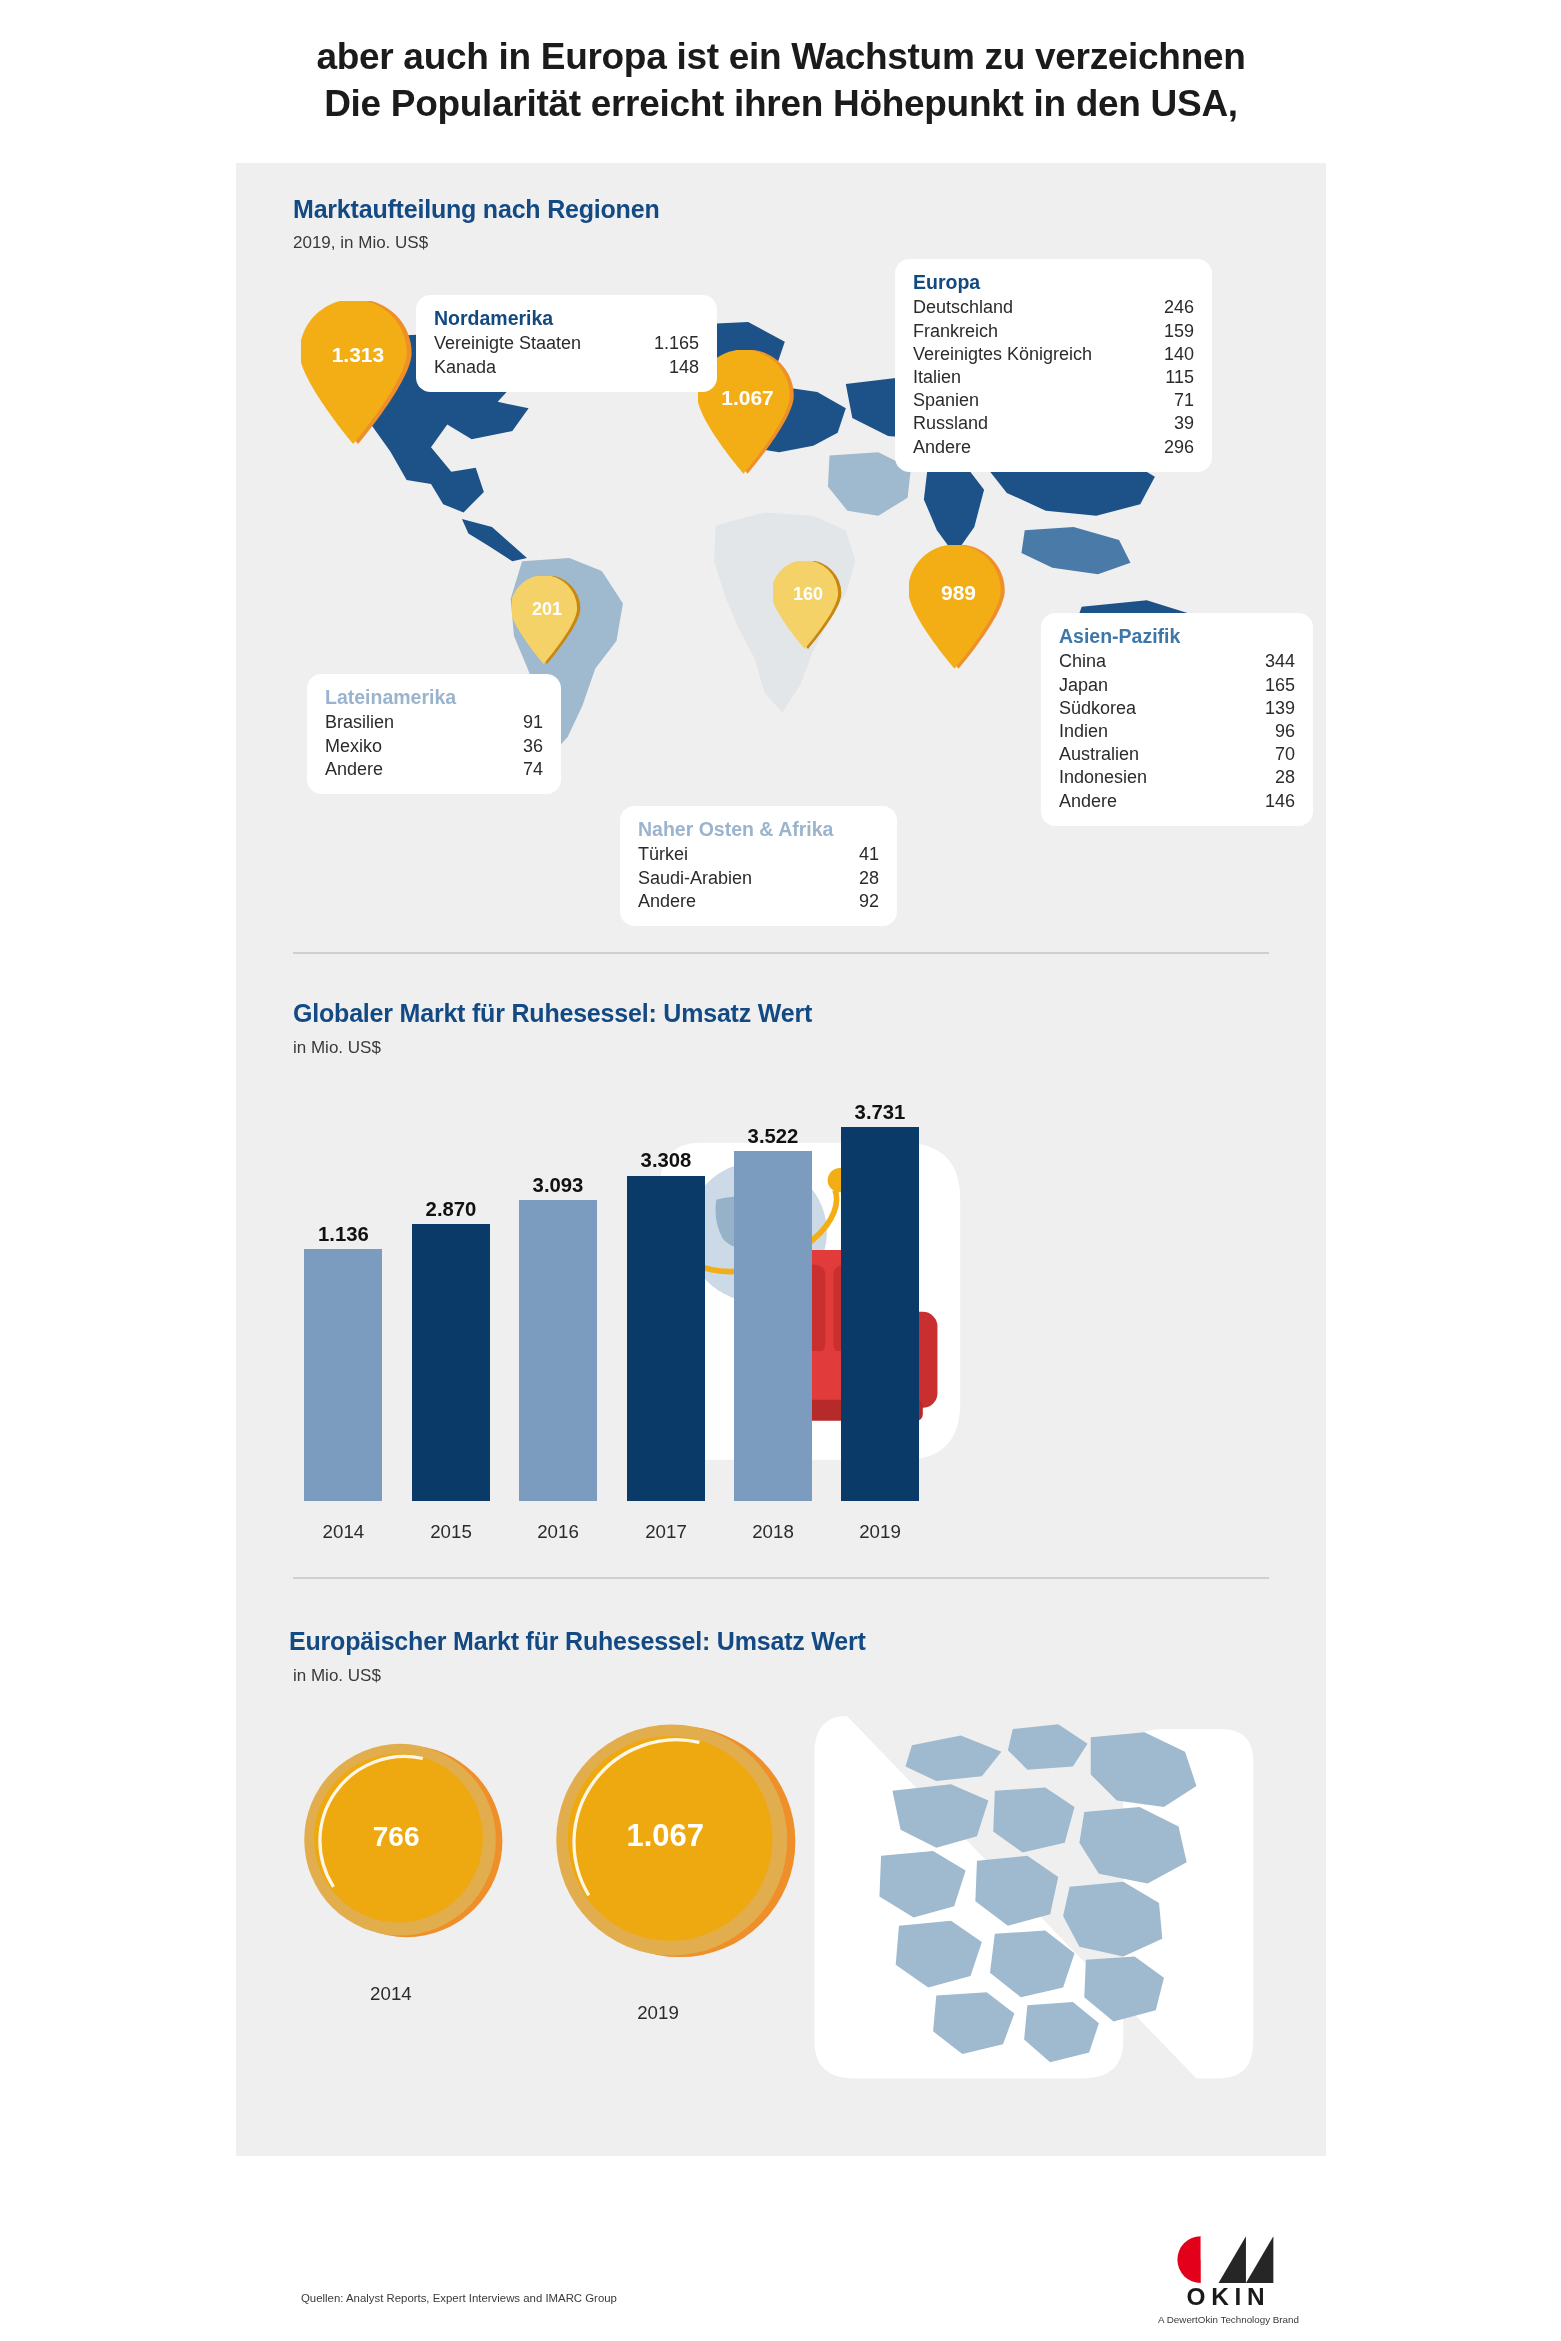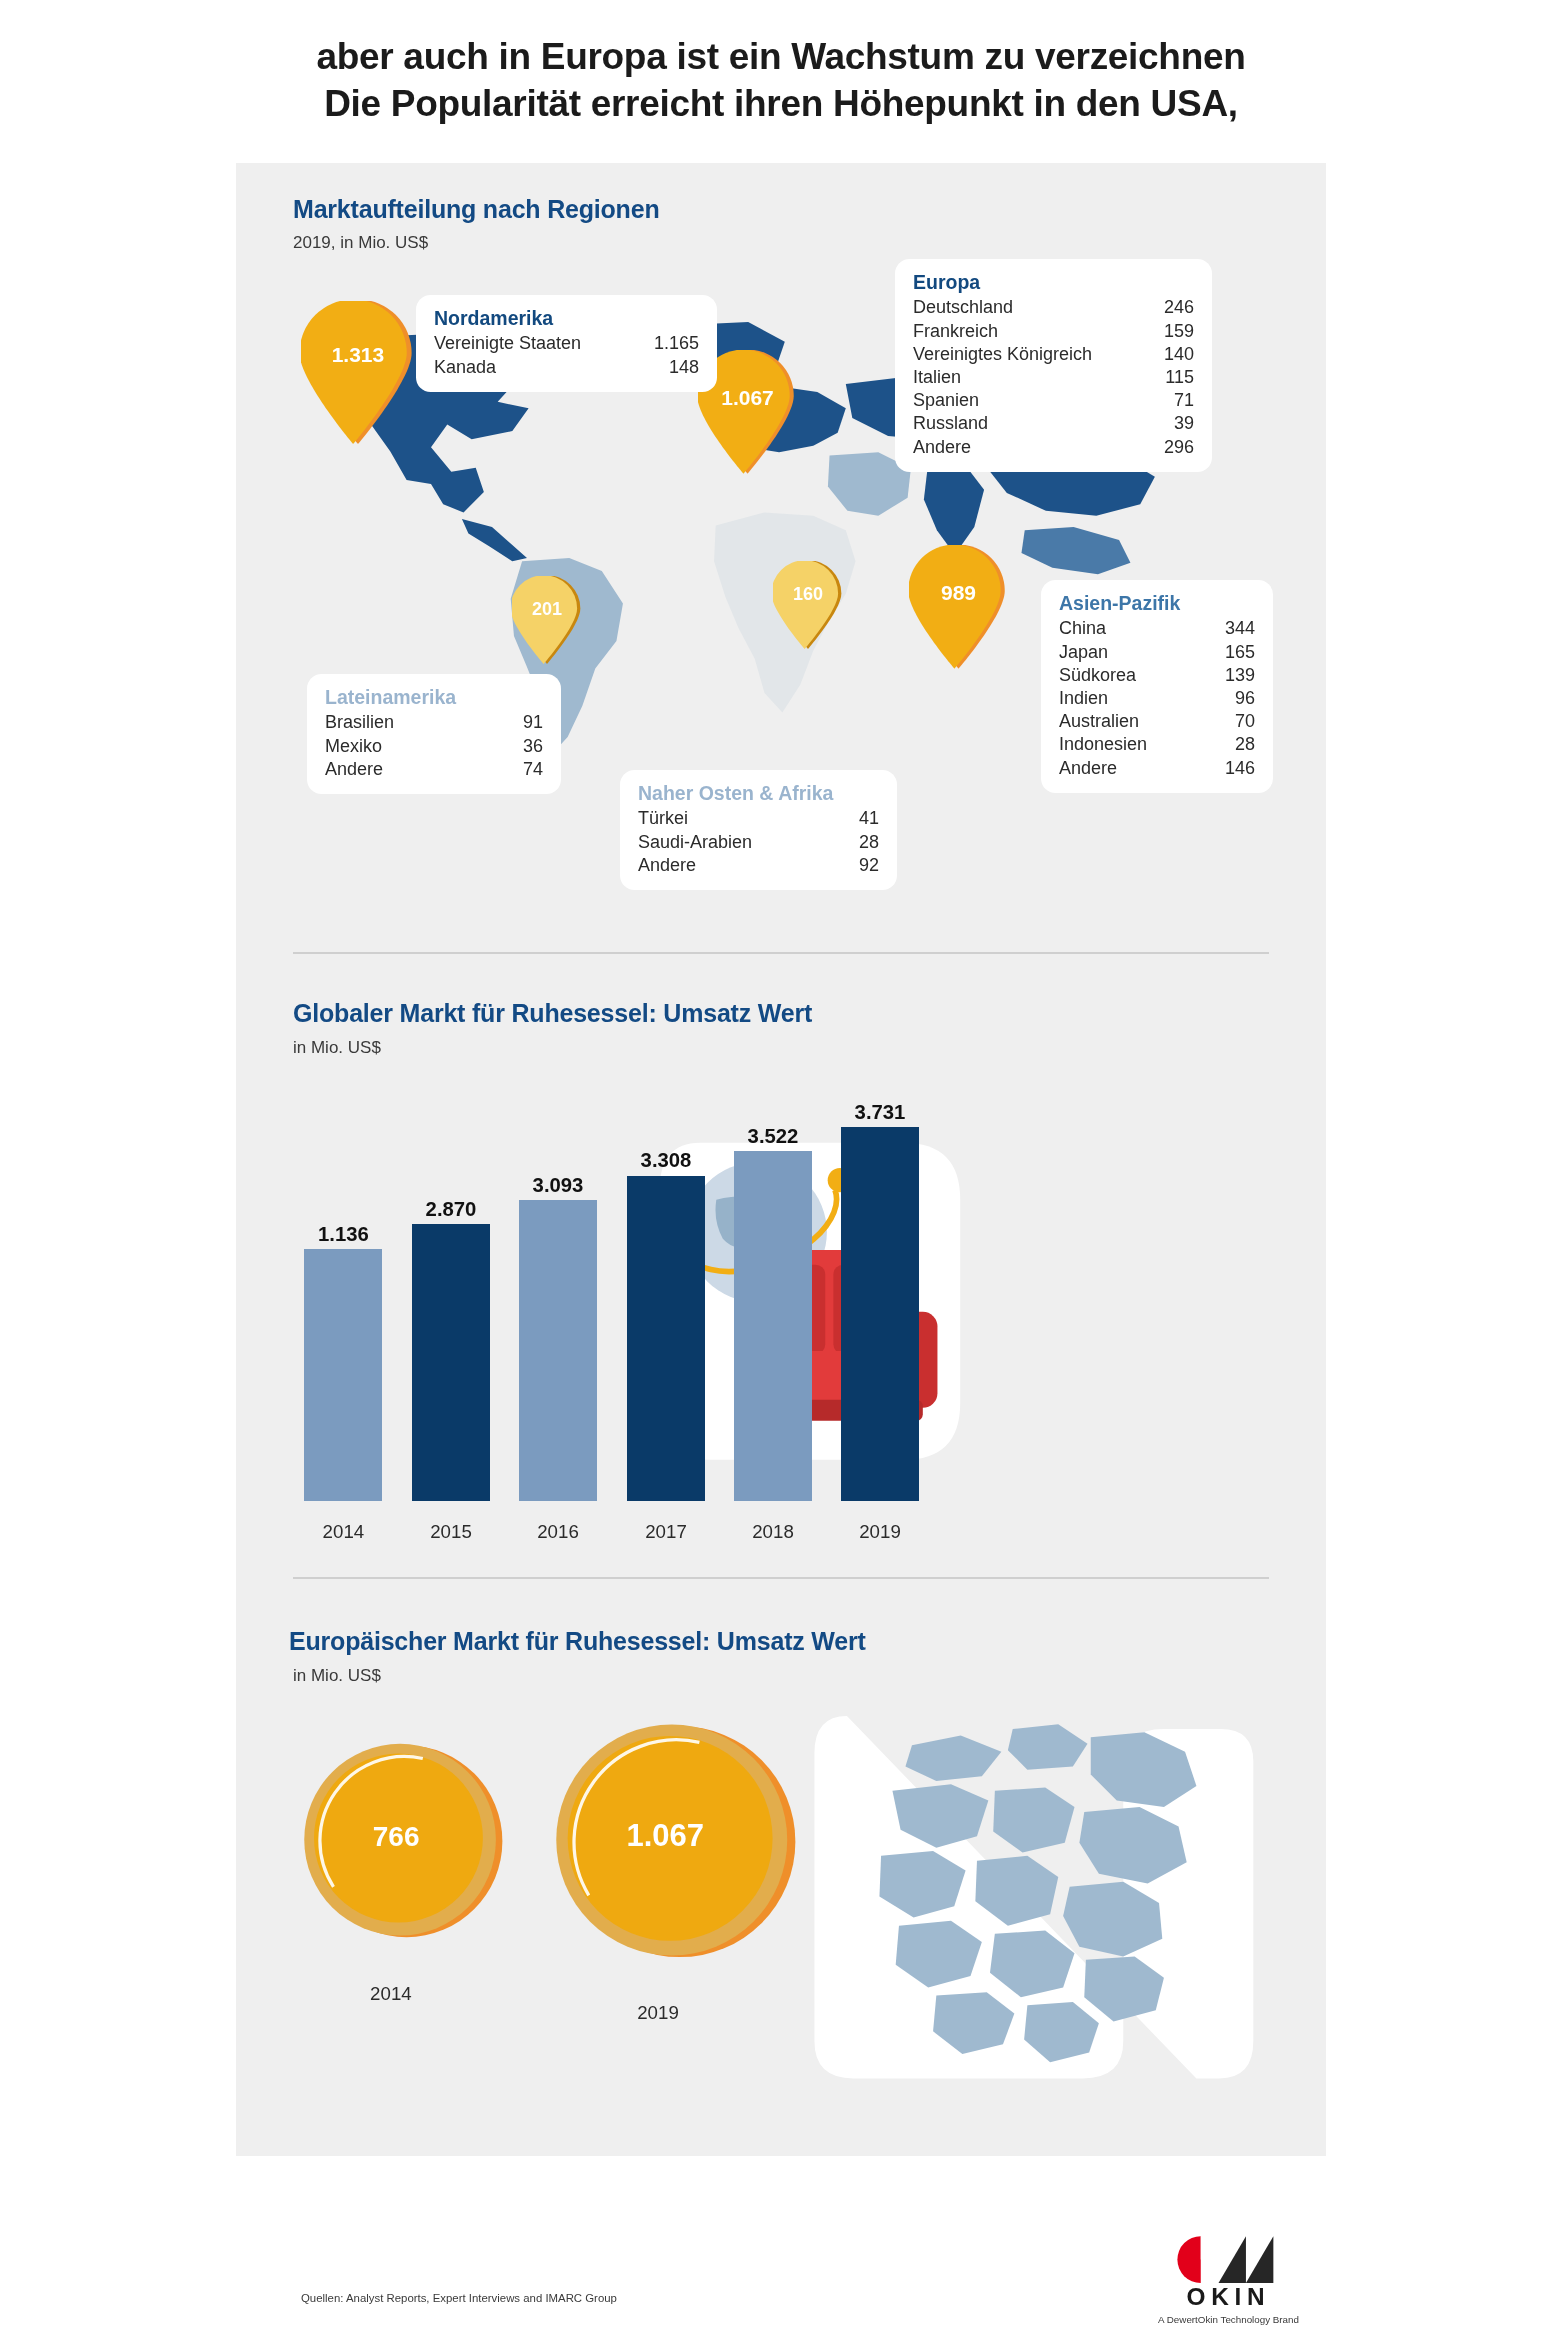--- a/index.html
+++ b/index.html
@@ -219,21 +219,21 @@
   <div class="row">
       <span class="lbl">Russland</span>
       <span class="val">39</span>
     </div>
   <div class="row">
       <span class="lbl">Andere</span>
       <span class="val">296</span>
     </div>
 </div>
 
-<div class="card" style="left:1041px;top:580px;width:232px;">
+<div class="card" style="left:1041px;top:613px;width:272px;">
   <h4 class="h-steel">Asien-Pazifik</h4>
   <div class="row">
       <span class="lbl">China</span>
       <span class="val">344</span>
     </div>
   <div class="row">
       <span class="lbl">Japan</span>
       <span class="val">165</span>
     </div>
   <div class="row">
@@ -267,21 +267,21 @@
   <div class="row">
       <span class="lbl">Mexiko</span>
       <span class="val">36</span>
     </div>
   <div class="row">
       <span class="lbl">Andere</span>
       <span class="val">74</span>
     </div>
 </div>
 
-<div class="card" style="left:620px;top:770px;width:277px;">
+<div class="card" style="left:620px;top:806px;width:277px;">
   <h4 class="h-pale">Naher Osten &amp; Afrika</h4>
   <div class="row">
       <span class="lbl">Türkei</span>
       <span class="val">41</span>
     </div>
   <div class="row">
       <span class="lbl">Saudi-Arabien</span>
       <span class="val">28</span>
     </div>
   <div class="row">

